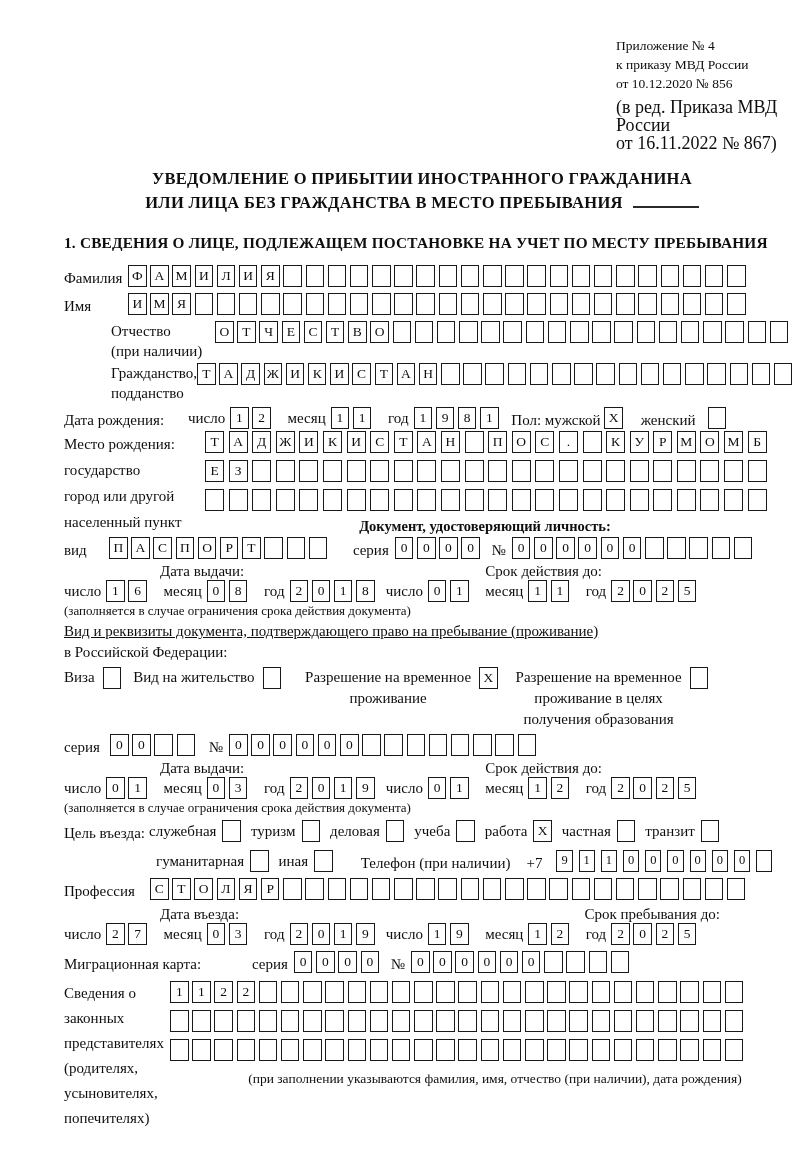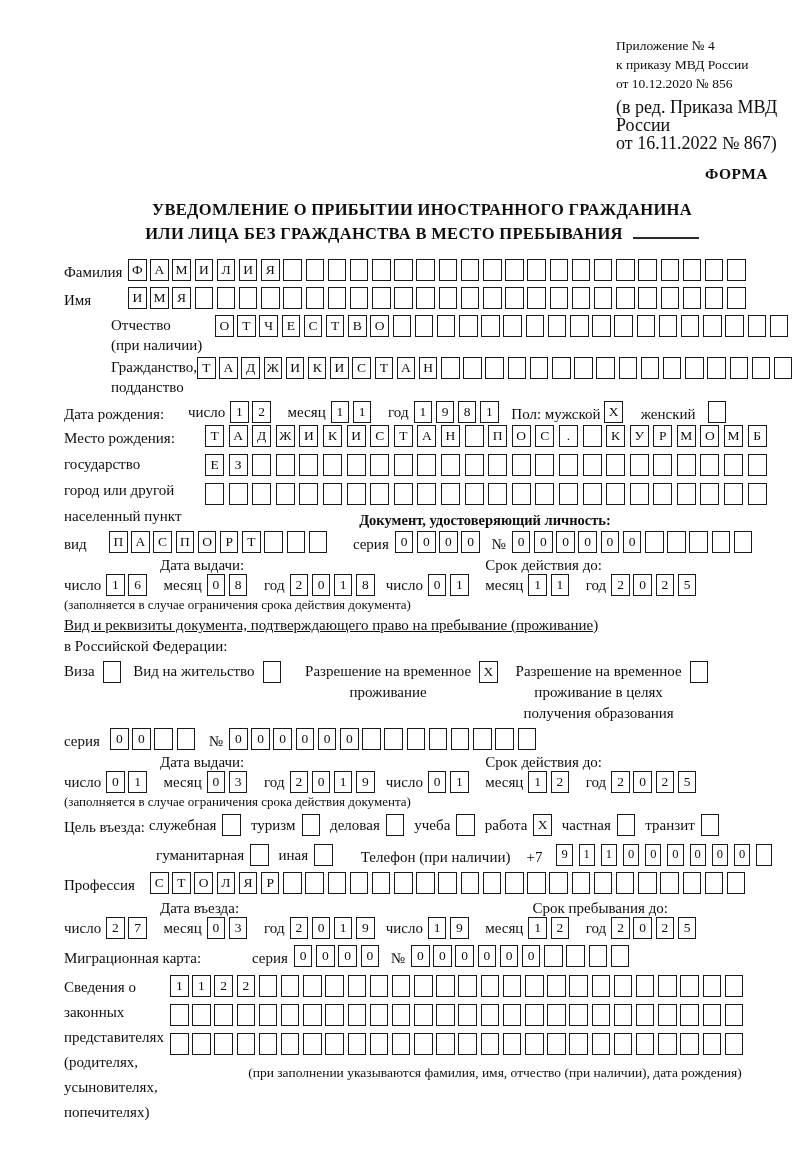--- a/index.html
+++ b/index.html
@@ -73,27 +73,27 @@
 
   <div class="appendix">
     <div>Приложение № 4</div>
     <div>к приказу МВД России</div>
     <div>от 10.12.2020 № 856</div>
   </div>
   <div class="edition">
     <div>(в ред. Приказа МВД России</div>
     <div>от 16.11.2022 № 867)</div>
   </div>
-  <div class="forma">ФОРМА</div>
 
   <div class="doc-title">
     <div>УВЕДОМЛЕНИЕ О ПРИБЫТИИ ИНОСТРАННОГО ГРАЖДАНИНА</div>
     <div><span>ИЛИ ЛИЦА БЕЗ ГРАЖДАНСТВА В МЕСТО ПРЕБЫВАНИЯ</span><span class="uline"></span></div>
   </div>
 
+  <div class="sec-heading">1. СВЕДЕНИЯ О ЛИЦЕ, ПОДЛЕЖАЩЕМ ПОСТАНОВКЕ НА УЧЕТ ПО МЕСТУ ПРЕБЫВАНИЯ</div>
 
   <div class="formarea">
 
     <div class="frow mb6">
       <span class="lbl w-name">Фамилия</span>
       <span class="cells">
           <span class="cell">Ф</span>
           <span class="cell">А</span>
           <span class="cell">М</span>
           <span class="cell">И</span>
@@ -603,21 +603,21 @@
           <span class="cell"></span>
           <span class="cell"></span>
           <span class="cell"></span>
           <span class="cell"></span>
           <span class="cell"></span>
         </span>
     </div>
 
     <div class="dhead">
       <span class="h1">Дата въезда:</span>
-      <span class="h2" style="margin-right:112px;">Срок пребывания до:</span>
+      <span class="h2" style="margin-right:60px;">Срок пребывания до:</span>
     </div>
     <div class="frow mb6">
       <span class="dgroup">
           <span class="dlabel">число</span>
           <span class="cells">
             <span class="cell">2</span>
             <span class="cell">7</span>
           </span>
           <span class="dlabel gap">месяц</span>
           <span class="cells">

